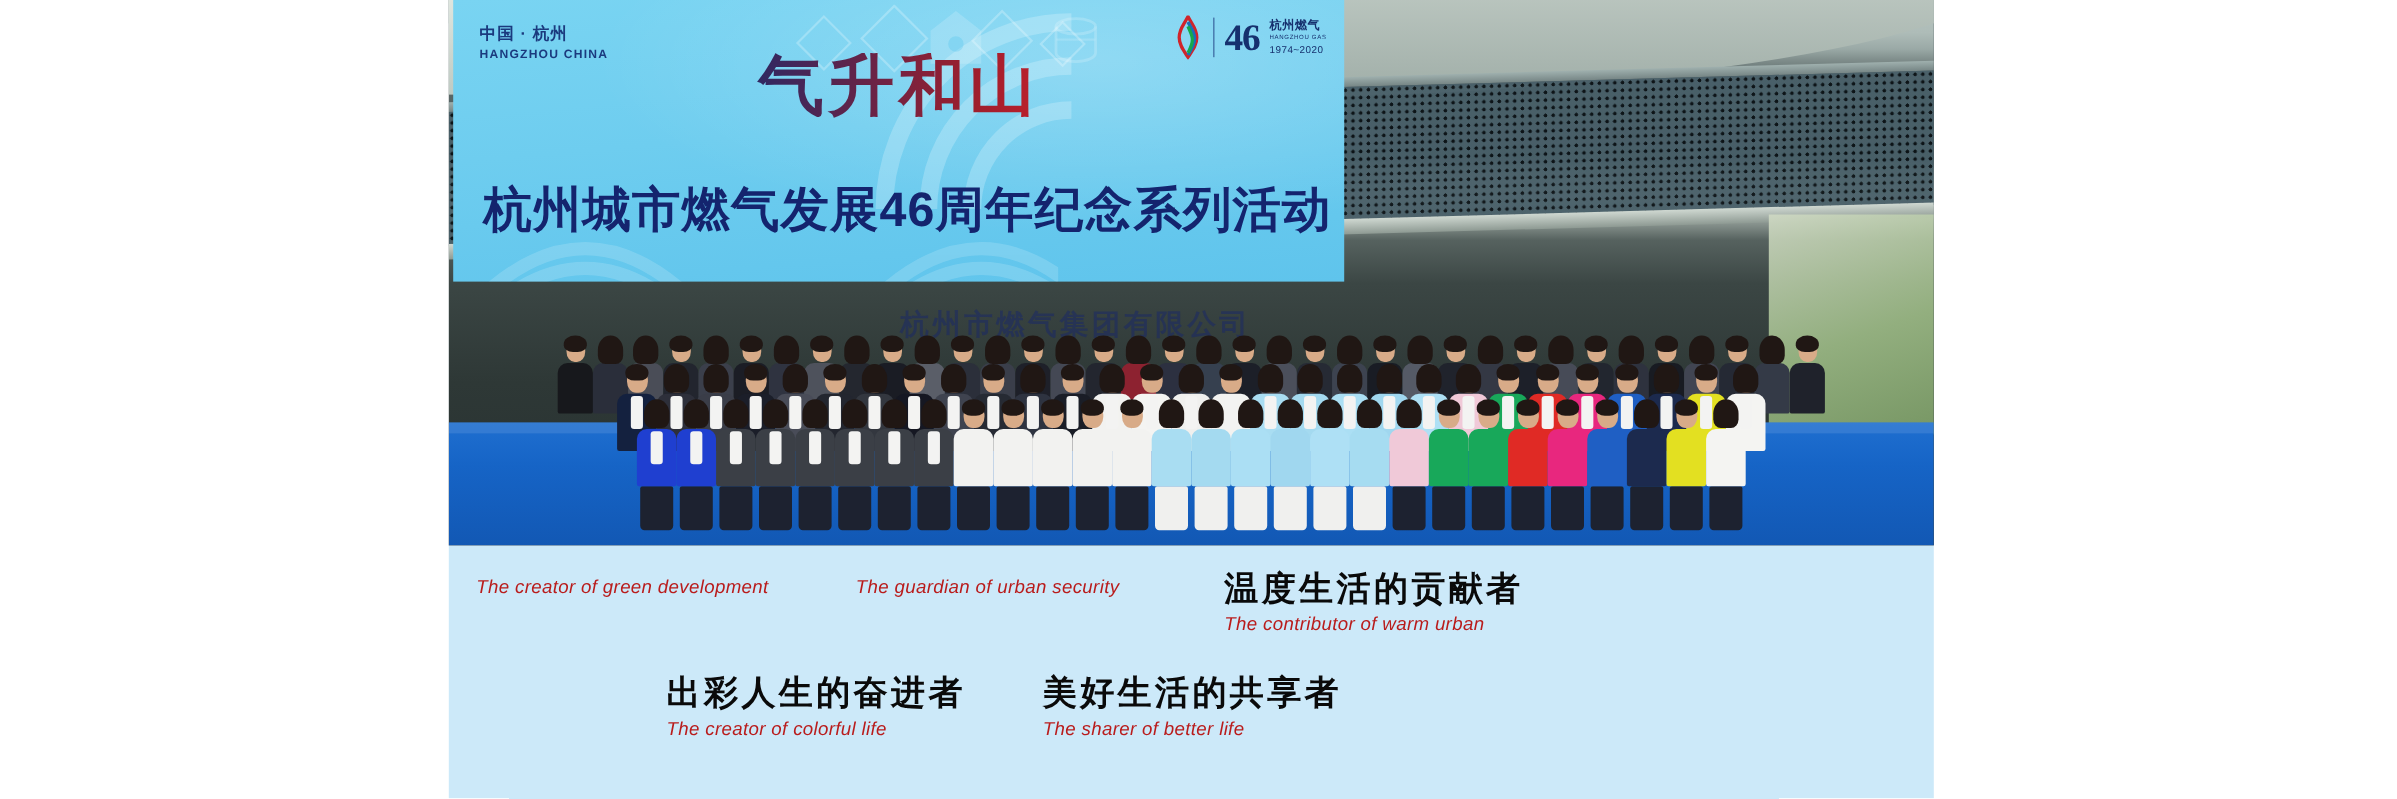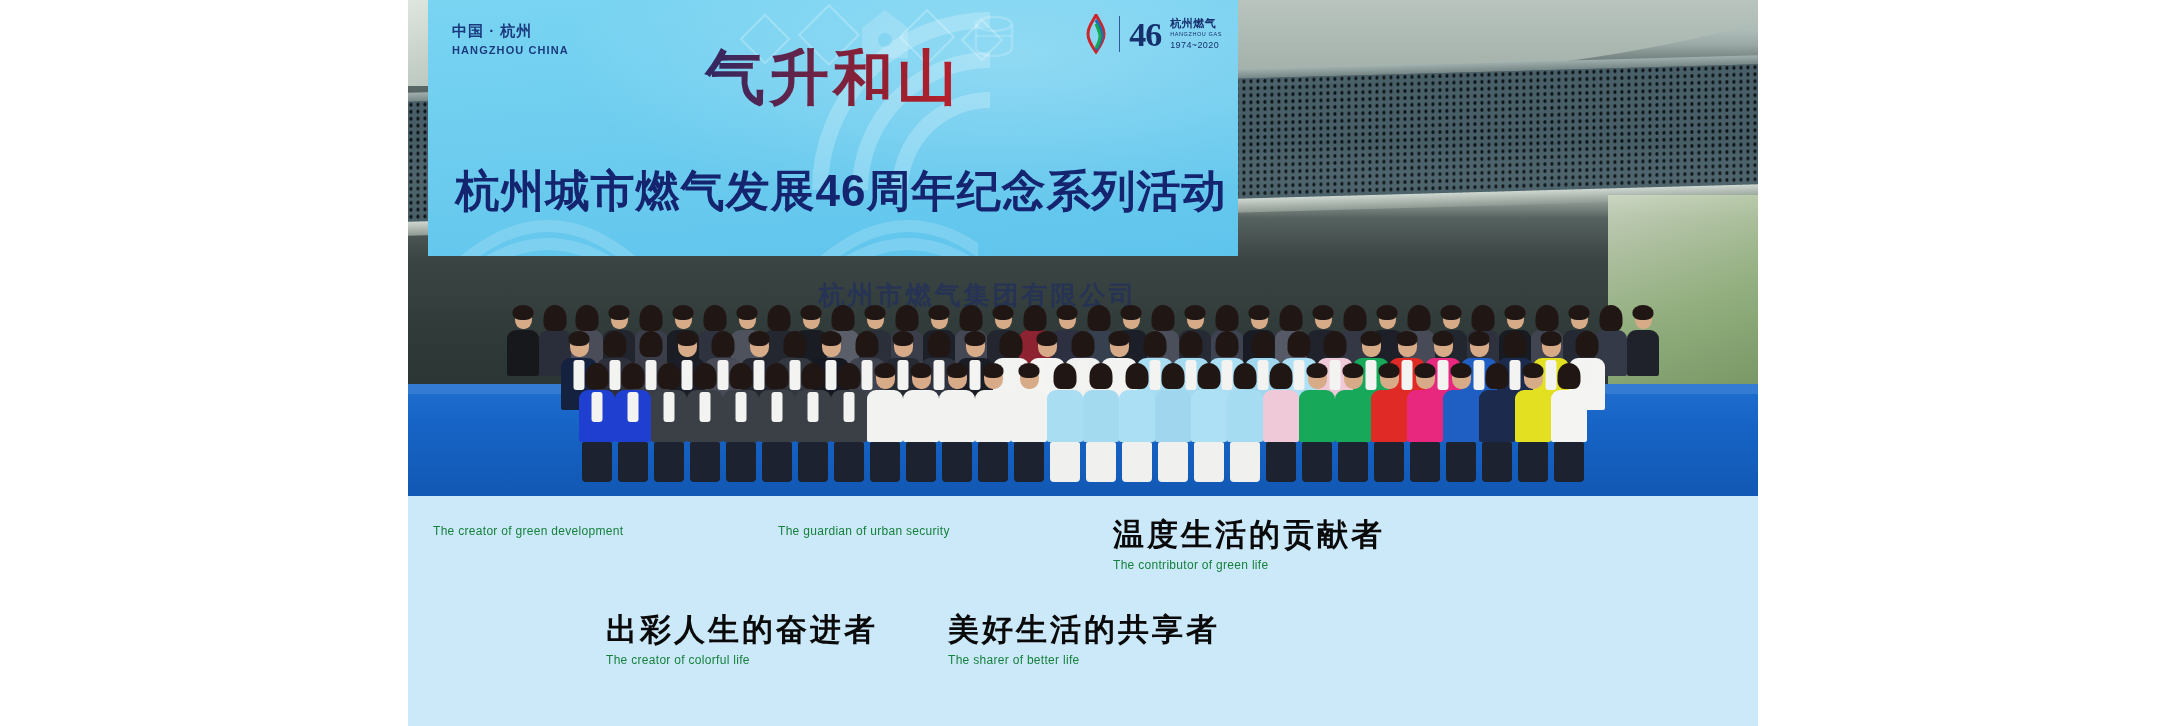--- a/index.html
+++ b/index.html
@@ -145,21 +145,20 @@
   .led-screen {
     position: absolute;
     left: 4px;
     top: 0;
     width: 810px;
     height: 256px;
     background:
       radial-gradient(ellipse at 72% 22%, rgba(255,255,255,.22) 0%, rgba(255,255,255,0) 55%),
       linear-gradient(175deg,#79d4f2 0%,#6ecdef 45%,#5fc4ec 100%);
     overflow: hidden;
-    margin-left: 16px;
   }
   
   .deco-arcs {
     position: absolute;
     right: 108px;
     top: -60px;
     width: 320px;
     height: 260px;
     opacity: .40;
   }
@@ -424,22 +423,23 @@
   .caption-cn {
     font-size: 31px;
     font-weight: bold;
     color: #0a0a0a;
     letter-spacing: 3px;
     line-height: 1.1;
     white-space: nowrap;
   }
   .caption-en {
     margin-top: 6px;
-    font-size: 12px;
-    color: #15803d;
+    font-size: 17px;
+    font-style: italic;
+    color: #b91c1c;
     letter-spacing: .3px;
     white-space: nowrap;
   }
   .cap-1 { left: 25px;  top: 0; }
   .cap-2 { left: 370px; top: 0; }
   .cap-3 { left: 705px; top: 0; }
   .cap-4 { left: 198px; top: 0; }
   .cap-5 { left: 540px; top: 0; }
 </style>
 </head>
@@ -1125,21 +1125,21 @@
 
       <div class="caption-row caption-row-1">
         <div class="caption-item cap-1">
           <div class="caption-en">The creator of green development</div>
         </div>
         <div class="caption-item cap-2">
           <div class="caption-en">The guardian of urban security</div>
         </div>
         <div class="caption-item cap-3">
           <div class="caption-cn">温度生活的贡献者</div>
-          <div class="caption-en">The contributor of green life</div>
+          <div class="caption-en">The contributor of warm urban</div>
         </div>
       </div>
 
       <div class="caption-row caption-row-2">
         <div class="caption-item cap-4">
           <div class="caption-cn">出彩人生的奋进者</div>
           <div class="caption-en">The creator of colorful life</div>
         </div>
         <div class="caption-item cap-5">
           <div class="caption-cn">美好生活的共享者</div>

